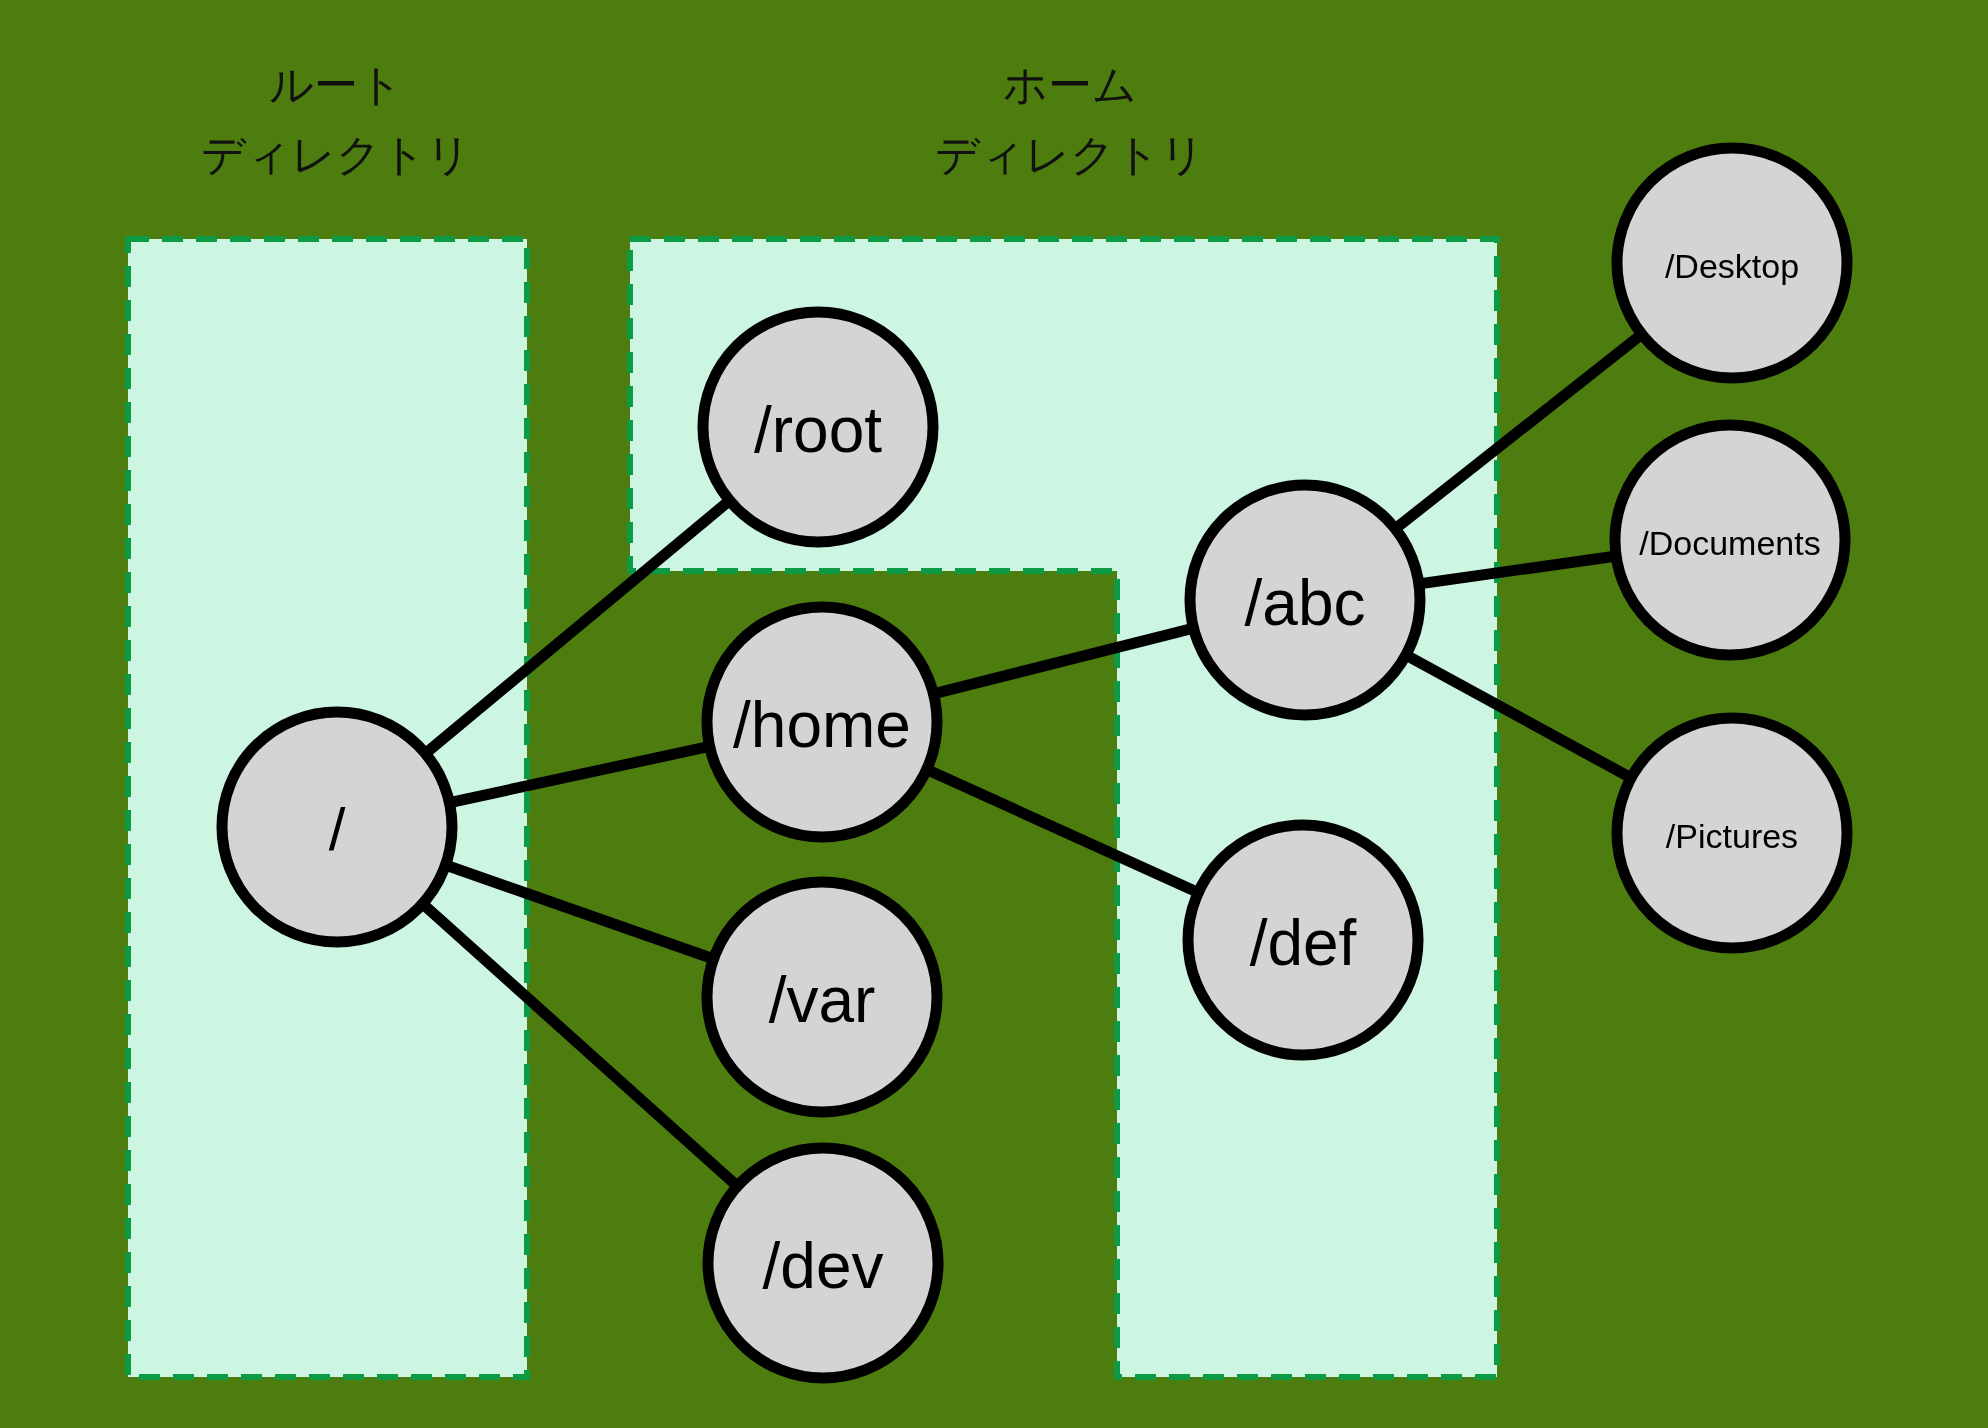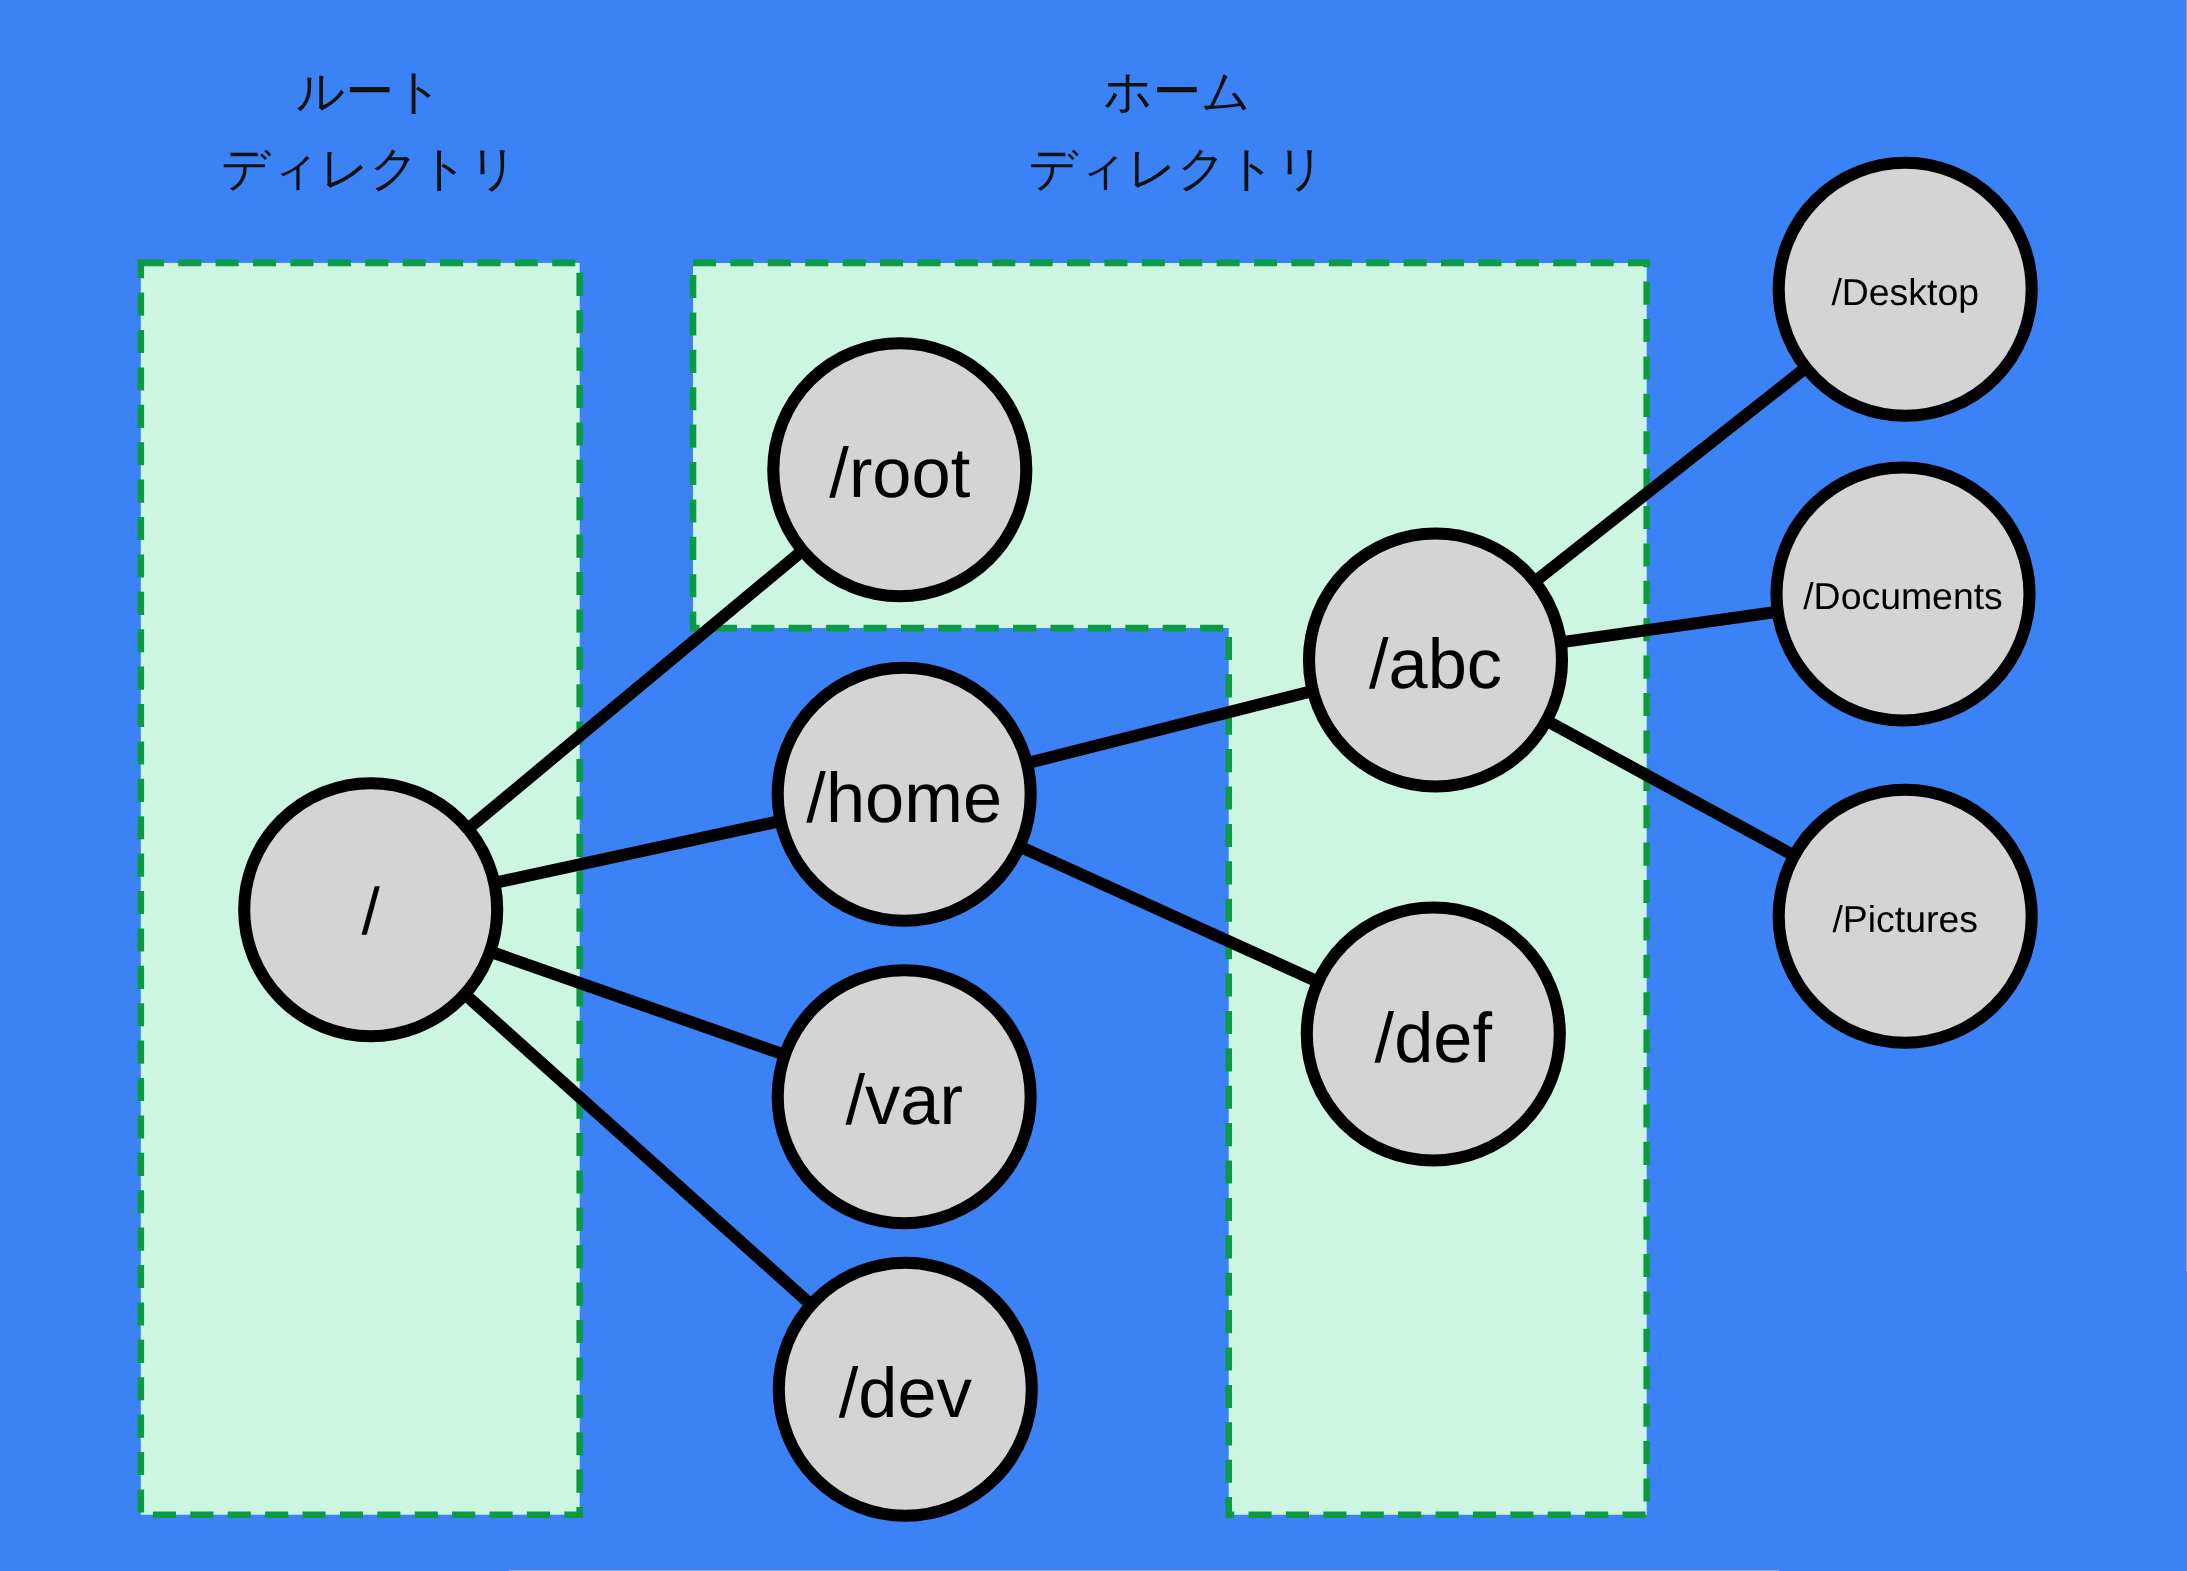--- a/index.html
+++ b/index.html
@@ -7,21 +7,21 @@
     padding: 0;
     background: #ffffff;
     width: 1988px;
     height: 1428px;
     font-family: "Liberation Sans", sans-serif;
   }
   #diagram-wrap {
     position: relative;
     width: 1988px;
     height: 1428px;
-    background: #3b82f6;
+    background: #4d7c0f;
   }
   svg { display: block; }
 
   .region {
     fill: #ccf6e2;
     stroke: #0d9a44;
     stroke-width: 6;
     stroke-dasharray: 21 13;
   }
   .edges line {

